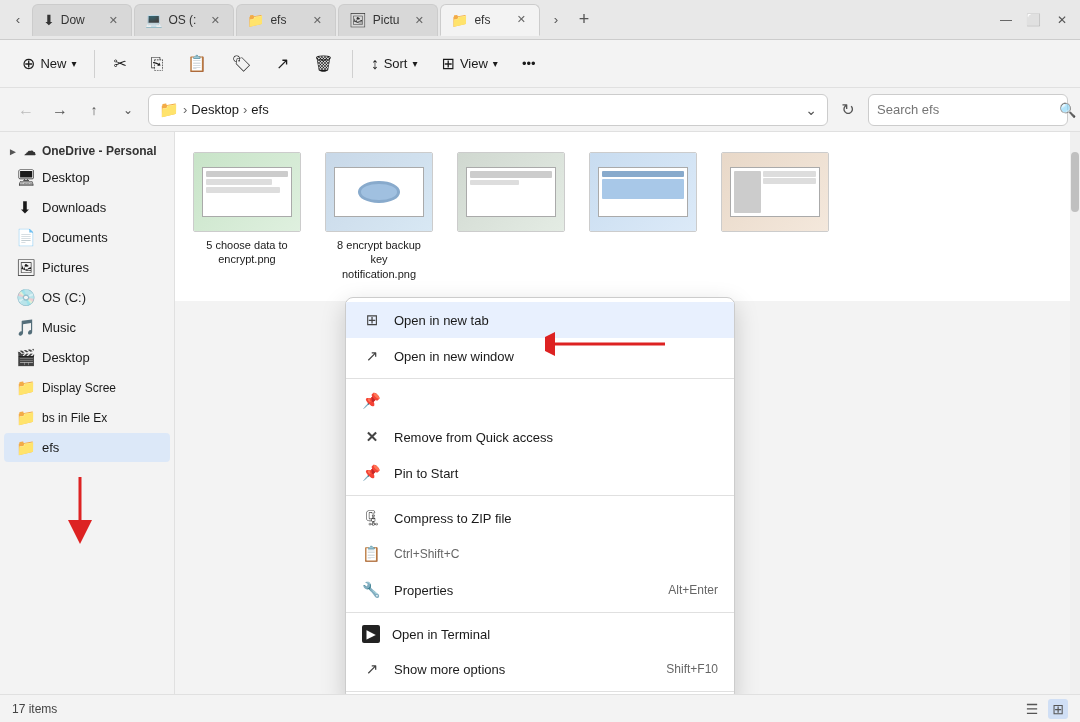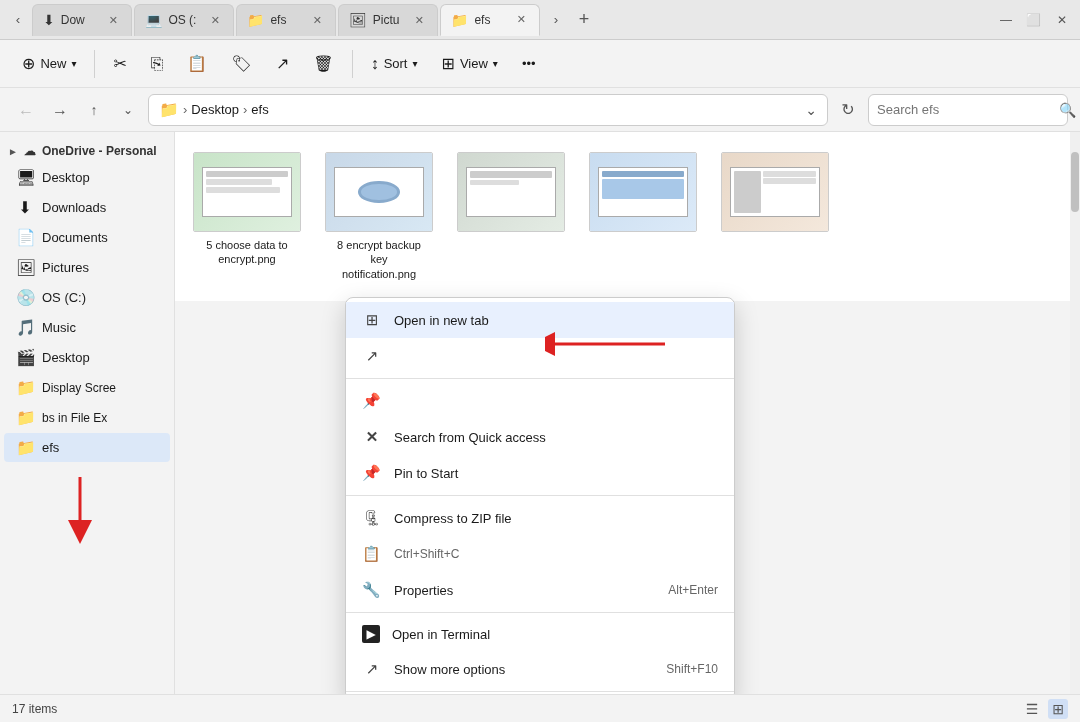--- a/index.html
+++ b/index.html
@@ -283,28 +283,29 @@
 
   <div class="file-area-wrapper">
 
     <div class="context-menu">
       <div class="ctx-item highlighted">
         <span class="ctx-icon">⊞</span>
         <span class="ctx-label">Open in new tab</span>
       </div>
       <div class="ctx-item">
         <span class="ctx-icon">↗</span>
+        <span class="ctx-label">Open in new window</span>
       </div>
       <div class="ctx-sep"></div>
       <div class="ctx-item">
         <span class="ctx-icon">📌</span>
       </div>
       <div class="ctx-item">
         <span class="ctx-icon" style="font-weight:bold;">✕</span>
-        <span class="ctx-label">Search from Quick access</span>
+        <span class="ctx-label">Remove from Quick access</span>
       </div>
       <div class="ctx-item">
         <span class="ctx-icon">📌</span>
         <span class="ctx-label">Pin to Start</span>
       </div>
       <div class="ctx-sep"></div>
       <div class="ctx-item">
         <span class="ctx-icon">🗜</span>
         <span class="ctx-label">Compress to ZIP file</span>
       </div>

